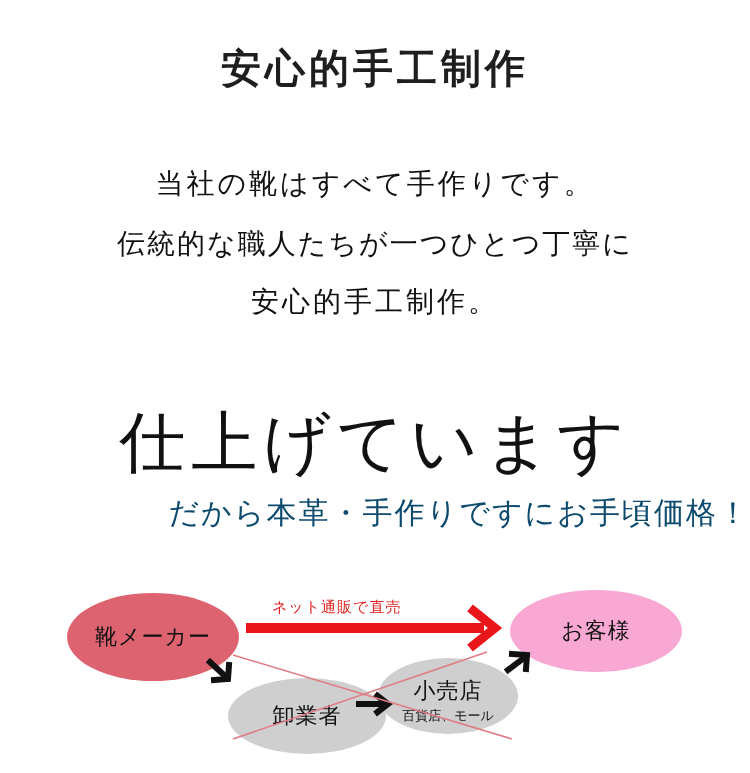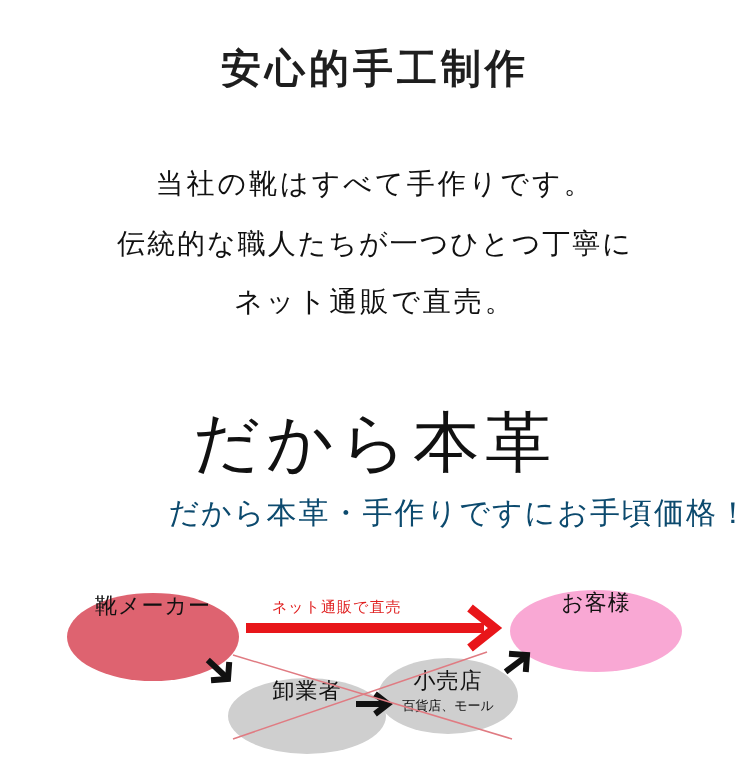--- a/index.html
+++ b/index.html
@@ -11,42 +11,42 @@
 
     #title { top: 28px; font-size: 40px; font-weight: bold; letter-spacing: 4px; color: #1e1e1e; line-height: 80px; }
     .body-line { font-size: 28px; line-height: 44px; letter-spacing: 3px; color: #111; }
     #line1 { top: 162px; }
     #line2 { top: 222px; letter-spacing: 2px; }
     #line3 { top: 280px; }
 
     #subtitle { top: 400px; font-size: 66px; line-height: 86px; letter-spacing: 6px; color: #111; }
     #tagline { top: 493px; font-size: 30px; line-height: 40px; letter-spacing: 2px; color: #0c4a6e; text-align: right; }
 
-    .ellipse { position: absolute; border-radius: 50%; display: flex; align-items: center; flex-direction: column; }
+    .ellipse { position: absolute; border-radius: 50%; display: flex; align-items: center; justify-content: center; flex-direction: column; }
     #maker { left: 67px; top: 593px; width: 172px; height: 88px; background: #de6370; }
     #customer { left: 510px; top: 590px; width: 172px; height: 82px; background: #f9a8d4; }
     #wholesaler { left: 228px; top: 678px; width: 158px; height: 76px; background: #cfcfcf; }
     #retailer { left: 378px; top: 658px; width: 140px; height: 76px; background: #cfcfcf; }
 
     .node-label { font-size: 22px; color: #111; letter-spacing: 1px; line-height: 26px; }
     .node-sub { font-size: 13px; color: #111; line-height: 16px; margin-top: 4px; }
 
     #direct-label { left: 272px; top: 598px; font-size: 15px; color: #e02020; letter-spacing: 1px; }
     svg.overlay { position: absolute; left: 0; top: 0; pointer-events: none; }
   </style>
 </head>
 <body>
 
 <div id="title" class="abs center serif">安心的手工制作</div>
 
 <div id="line1" class="abs center sans body-line">当社の靴はすべて手作りです。</div>
 <div id="line2" class="abs center sans body-line">伝統的な職人たちが一つひとつ丁寧に</div>
-<div id="line3" class="abs center sans body-line">ネット通販で直売。</div>
+<div id="line3" class="abs center sans body-line">安心的手工制作。</div>
 
-<div id="subtitle" class="abs center serif">だから本革</div>
+<div id="subtitle" class="abs center serif">仕上げています</div>
 <div id="tagline" class="abs center sans">だから本革・手作りですにお手頃価格！</div>
 
 <div>
 
   <svg class="overlay" width="750" height="773">
 
     <g>
       <rect x="246" y="623" width="238" height="10" fill="#e8161a"></rect>
       <polyline points="470,608 495,628 470,648" fill="none" stroke="#e8161a" stroke-width="9" stroke-linejoin="miter"></polyline>
     </g>

